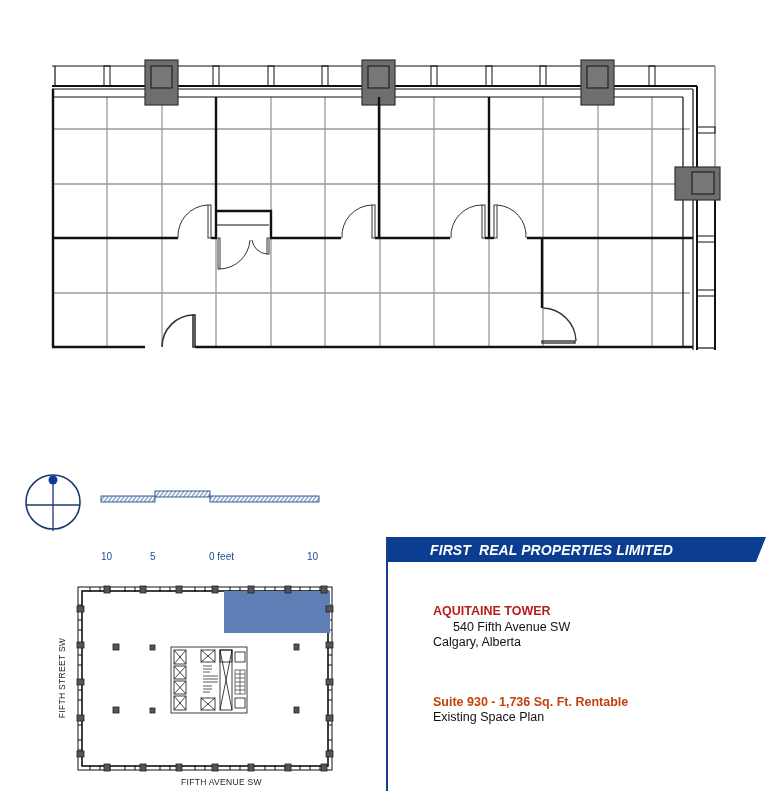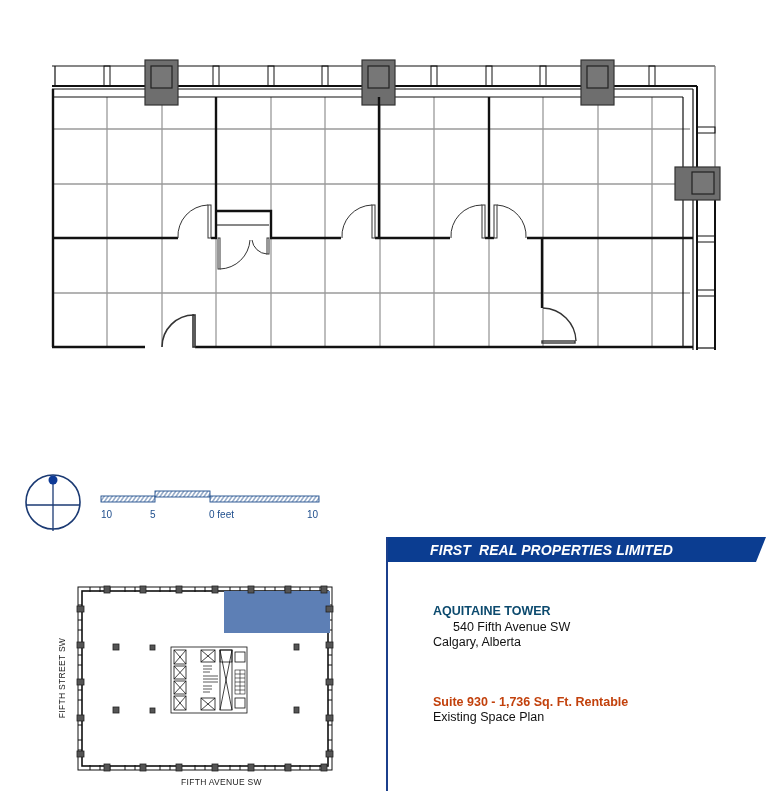--- a/index.html
+++ b/index.html
@@ -2,27 +2,27 @@
 <html><head>
 <meta charset="utf-8">
 <style>
   html, body { margin: 0; padding: 0; background: #ffffff; }
   body { width: 766px; height: 791px; position: relative; overflow: hidden;
          font-family: "Liberation Sans", sans-serif; }
   .abs { position: absolute; }
   #floorplan { left: 0; top: 0; }
   #north-arrow { left: 24px; top: 473px; }
   #scale-bar { left: 100px; top: 488px; }
-  .scale-label { position: absolute; font-size: 10px; color: #1d4d8c; }
+  .scale-label { position: absolute; font-size: 10px; color: #1d4d8c; margin-top: 42px; }
   #info-panel { left: 386px; top: 537px; width: 380px; height: 254px; }
   #banner { position: absolute; left: 0; top: 0; width: 380px; height: 25px; }
   #banner-text { position: absolute; left: 44px; top: 5px; color: #fff; font-weight: bold;
                  font-size: 14px; letter-spacing: 0.1px; white-space: pre; font-style: italic; }
   #panel-left-rule { position: absolute; left: 0; top: 0; width: 2px; height: 254px; background: #1b3f8c; }
-  .bldg-name { position: absolute; left: 47px; top: 67px; font-size: 12.5px; font-weight: bold; color: #0c4a6e; }
+  .bldg-name { position: absolute; left: 47px; top: 67px; font-size: 12.5px; font-weight: bold; color: #b91c1c; }
   .addr-line { position: absolute; left: 47px; font-size: 12.5px; color: #111; }
   .suite-line { position: absolute; left: 47px; top: 158px; font-size: 12.5px; font-weight: bold; color: #c2410c; text-align: center; }
   .plan-type { position: absolute; left: 47px; top: 173px; font-size: 12.5px; color: #111; }
   #keyplan { left: 70px; top: 580px; }
   .street-label { position: absolute; font-size: 8.5px; color: #222; letter-spacing: 0.3px; white-space: nowrap; }
   #street-left { left: 62px; top: 678px; transform: translate(-50%, -50%) rotate(-90deg); }
   #street-bottom { left: 153px; top: 777px; margin-left: 28px; }
 </style>
 </head>
 <body>

